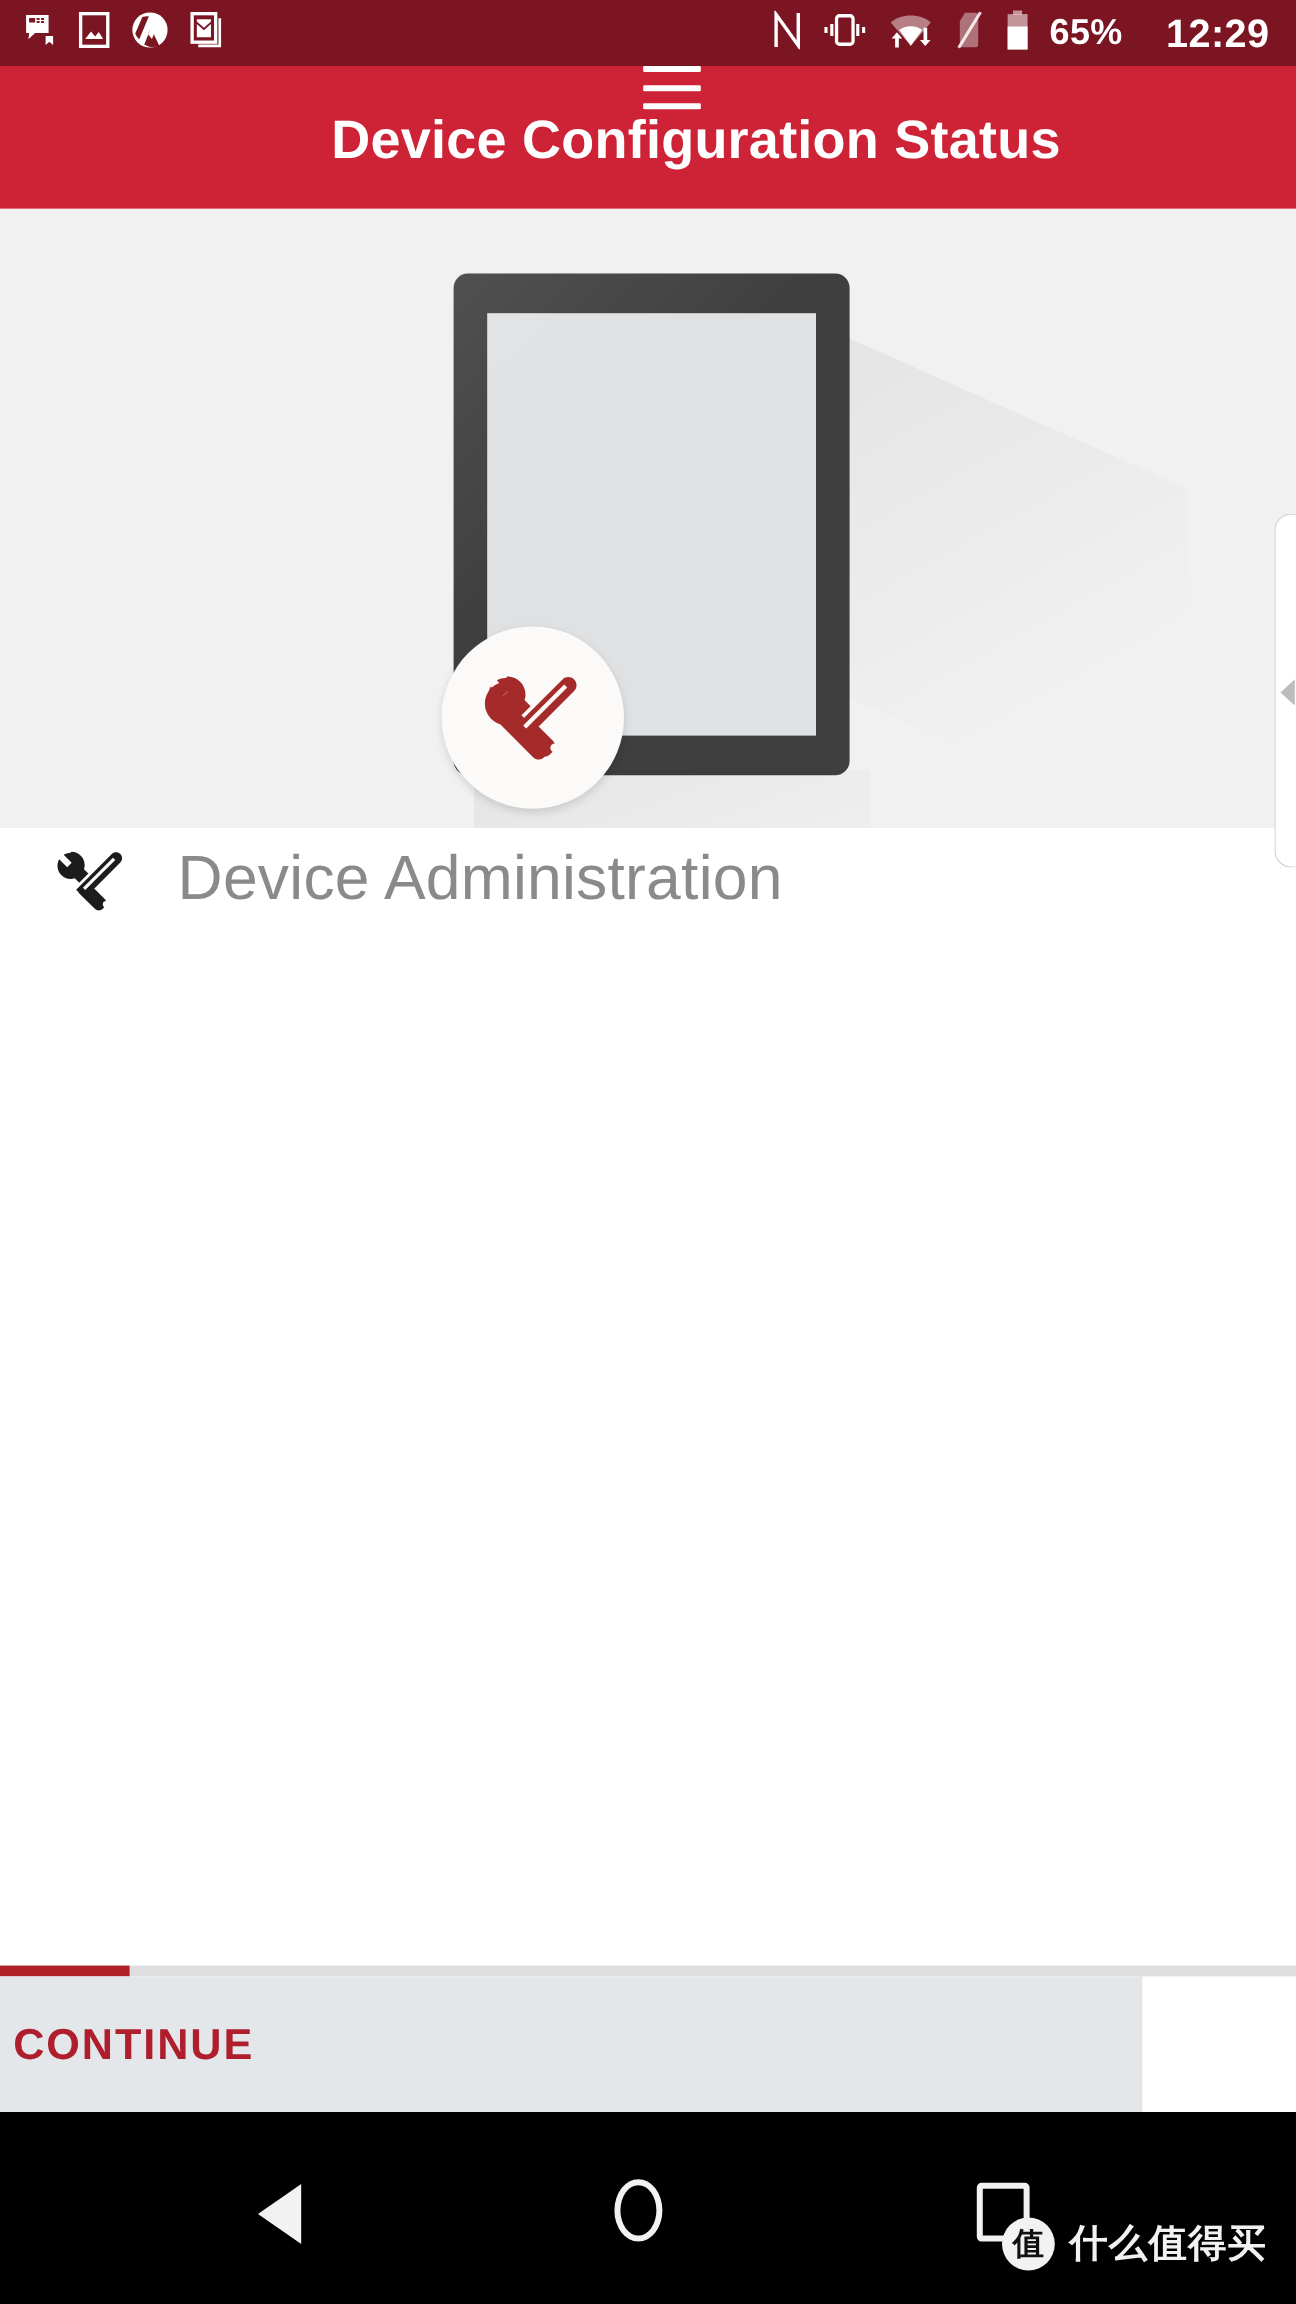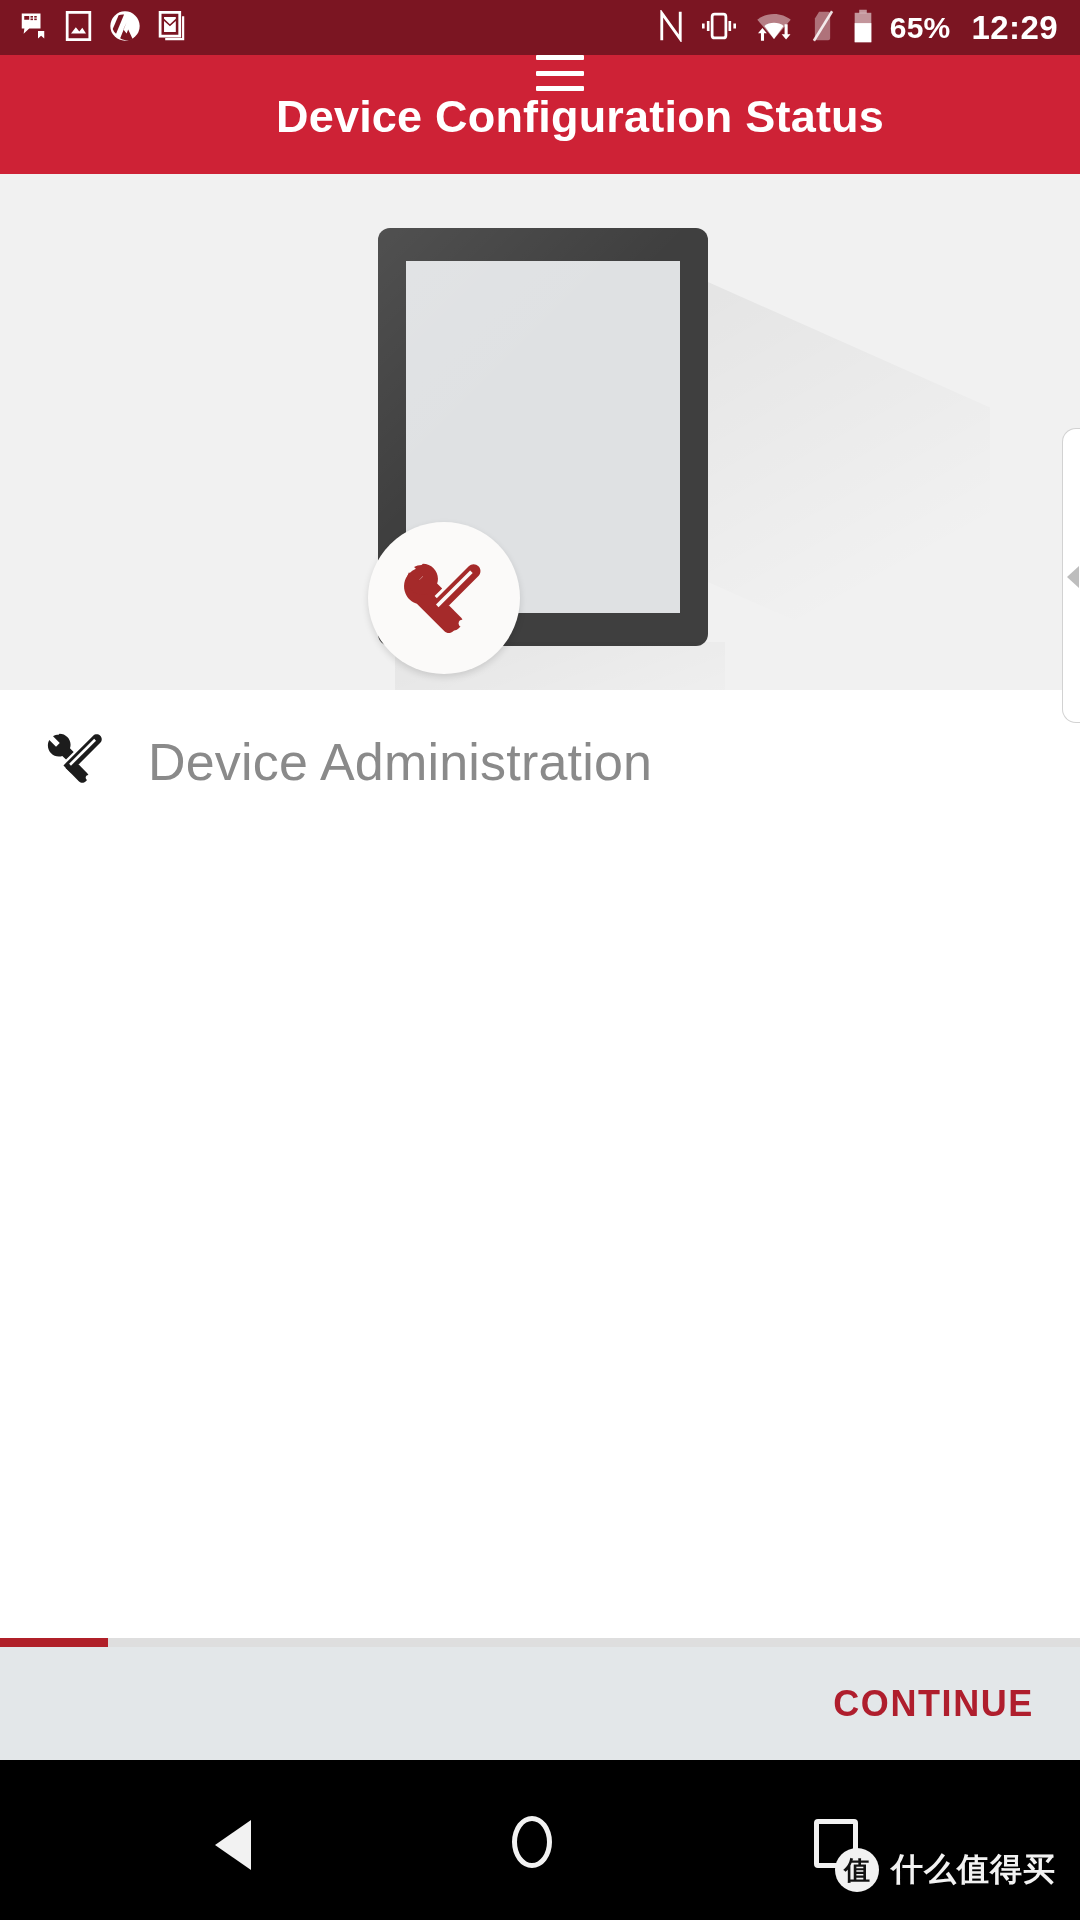--- a/index.html
+++ b/index.html
@@ -15,21 +15,21 @@
   
   .statusbar{
     position:absolute; top:0; left:0; width:1080px; height:55px;
     background:#7B1522; display:flex; align-items:center;
     padding:0 22px 0 18px;
   }
   .sb-left{ display:flex; align-items:center; gap:17px; }
   .sb-right{ margin-left:auto; display:flex; align-items:center; gap:16px; }
   .sb-ico{ display:block; }
   .sb-text{ color:#ffffff; font-size:30px; font-weight:700; letter-spacing:0.3px; line-height:1; }
-  .sb-time{ color:#ffffff; font-size:33px; font-weight:700; letter-spacing:0.4px; line-height:1; margin-left:5px; }
+  .sb-time{ color:#ffffff; font-size:33px; font-weight:700; letter-spacing:0.4px; line-height:1; margin-left:20px; }
 
   
   .appbar{
     position:absolute; top:55px; left:0; width:1080px; height:119px;
     background:#CE2236; display:flex; align-items:center; padding-left:40px;flex-direction:column;
   }
   .hamburger{ width:48px; height:36px; display:flex; flex-direction:column; justify-content:space-between; cursor:pointer; }
   .hamburger i{ display:block; height:5px; background:#ffffff; border-radius:1px; }
   .appbar-title{
     color:#ffffff; font-size:45px; font-weight:700; margin-left:40px; letter-spacing:0.2px;
@@ -69,21 +69,21 @@
     background:#FBFAF9; border-radius:50%;
     box-shadow:0 3px 7px rgba(0,0,0,0.13);
     display:flex; align-items:center; justify-content:center;
   }
   .badge svg{ display:block; }
 
   
   .section{
     position:absolute; top:690px; left:0; width:1080px; height:1000px; background:#ffffff;
   }
-  .sec-head{ position:absolute; top:36px; left:42px; display:flex; align-items:flex-end; }
+  .sec-head{ position:absolute; top:12px; left:42px; display:flex; align-items:flex-start; }
   .sec-icon{ width:66px; height:66px; display:flex; align-items:center; justify-content:center; }
   .sec-title{
     margin-left:40px; color:#8A8A8A; font-size:52px; font-weight:400; letter-spacing:0.2px;
     white-space:nowrap;
   }
   .sec-body{
     position:absolute; top:200px; left:42px; width:930px;
     color:#8C8C8C; font-size:38px; line-height:1.33; font-weight:400;
   }
 
@@ -98,22 +98,22 @@
     border-top:11px solid transparent; border-bottom:11px solid transparent;
     border-right:12px solid #BDBDBD;
   }
 
   
   .progress{
     position:absolute; left:0; top:1638px; width:1080px; height:9px; background:#DEDEDE;
   }
   .progress-fill{ height:100%; background:#B02029; }
   .footer{
-    position:absolute; left:0; top:1647px; width:1080px; height:113px;
-    background:#E3E7E9; display:flex; align-items:center; justify-content:flex-end;
+    position:absolute; left:0; top:1647px; width:952px; height:113px;
+    background:#E3E7E9; display:flex; align-items:center; justify-content:flex-start;
     padding-right:46px;
     padding-left:11px;
   }
   .continue-btn{
     color:#AF1E2D; font-size:36px; font-weight:700; letter-spacing:1.6px;
     background:none; border:none; cursor:pointer; font-family:"Liberation Sans", sans-serif;
   }
 
   
   .navbar{

